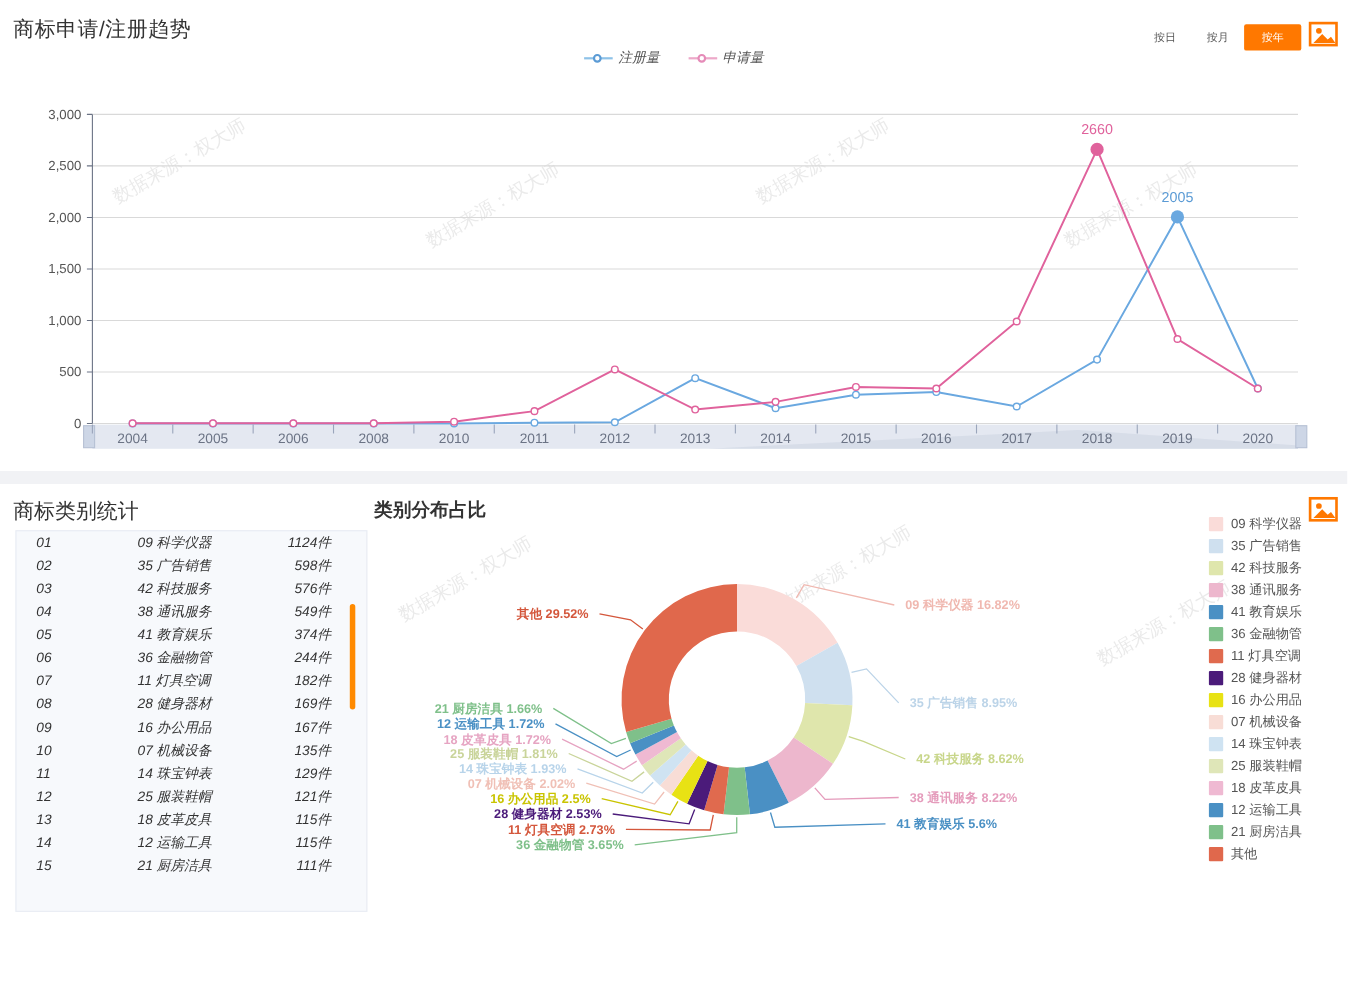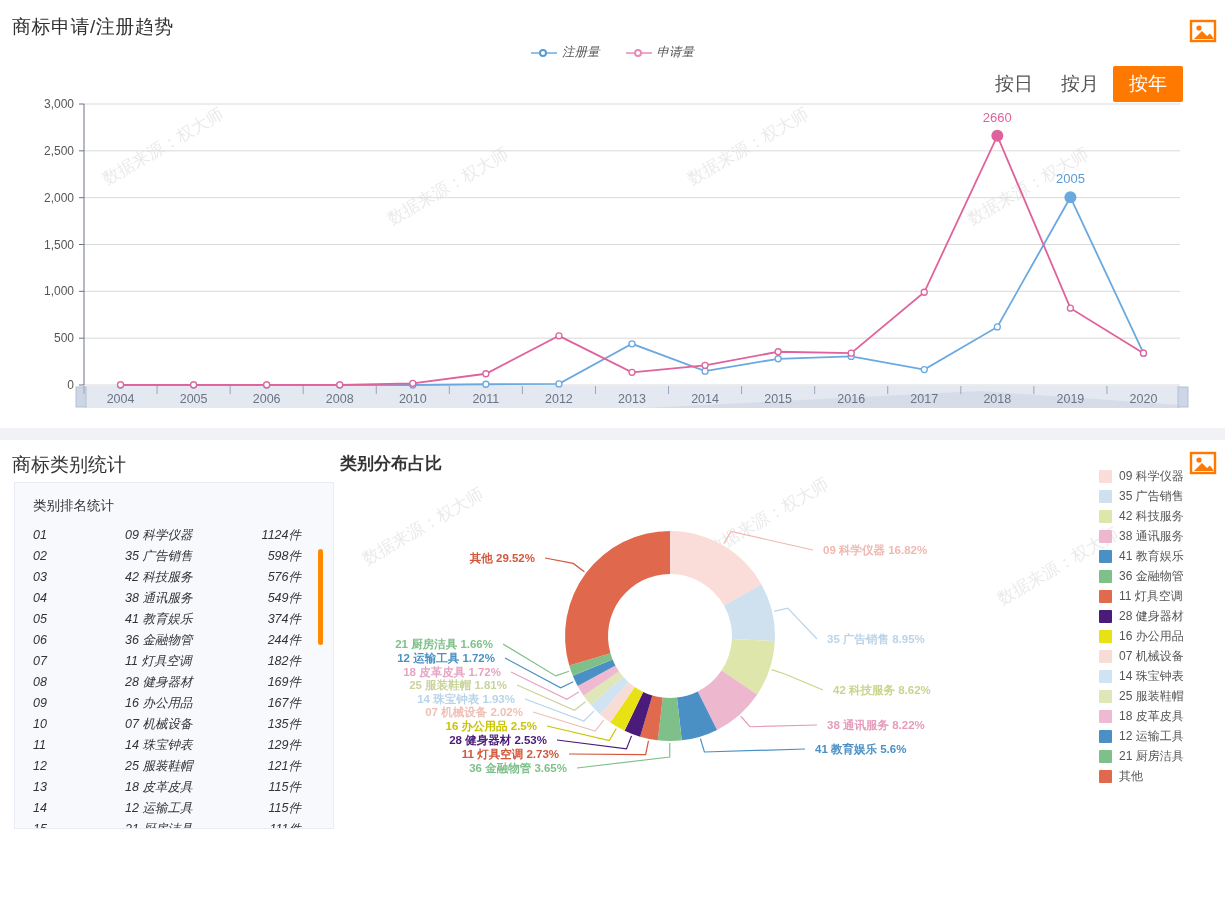--- a/index.html
+++ b/index.html
@@ -16,24 +16,23 @@
   .panel-divider { height:12px; background:#f1f2f5; }
 
   
   #trend-panel { height:428px; }
   .section-title {
     position:absolute; left:12px; top:14px;
     font-size:19px; color:#333; font-weight:400; letter-spacing:.5px;
   }
   .range-tabs { position:absolute; right:42px; top:22px; display:flex; align-items:center; gap:0; }
   .range-tab {
-    font-size:19px; color:#555; padding:5px 14px; cursor:pointer;
+    font-size:10px; color:#555; padding:5px 14px; cursor:pointer;
     background:transparent; border:none; outline:none;
     font-family:inherit;
-    margin-top:44px;
   }
   .range-tab.active { background:#ff7800; color:#fff; border-radius:2px; padding:5px 16px; }
   .export-icon { position:absolute; right:8px; top:18px; width:28px; height:26px; cursor:pointer; }
   .export-icon svg { display:block; }
 
   .legend-top {
     position:absolute; top:44px; left:0; width:100%;
     display:flex; justify-content:center; gap:26px; align-items:center;
     font-size:12.5px; color:#555;
   }
@@ -242,21 +241,20 @@
 
   <div class="export-icon" style="top:10px;">
     <svg width="28" height="26" viewBox="0 0 28 26">
       <rect x="2" y="3" width="24" height="20" fill="none" stroke="#ff7800" stroke-width="2.4"></rect>
       <circle cx="10" cy="10" r="2.6" fill="#ff7800"></circle>
       <path d="M5 21 L13 13 L18 18 L21 15.5 L25 21 Z" fill="#ff7800"></path>
     </svg>
   </div>
 
   <div class="rank-box">
-    <div class="rank-title">类别排名统计</div>
     <div class="rank-list" id="rank-list">
         <div class="rank-row">
           <span class="rank-idx">01</span>
           <span class="rank-name">09 科学仪器</span>
           <span class="rank-count">1124件</span>
         </div>
         <div class="rank-row">
           <span class="rank-idx">02</span>
           <span class="rank-name">35 广告销售</span>
           <span class="rank-count">598件</span>

